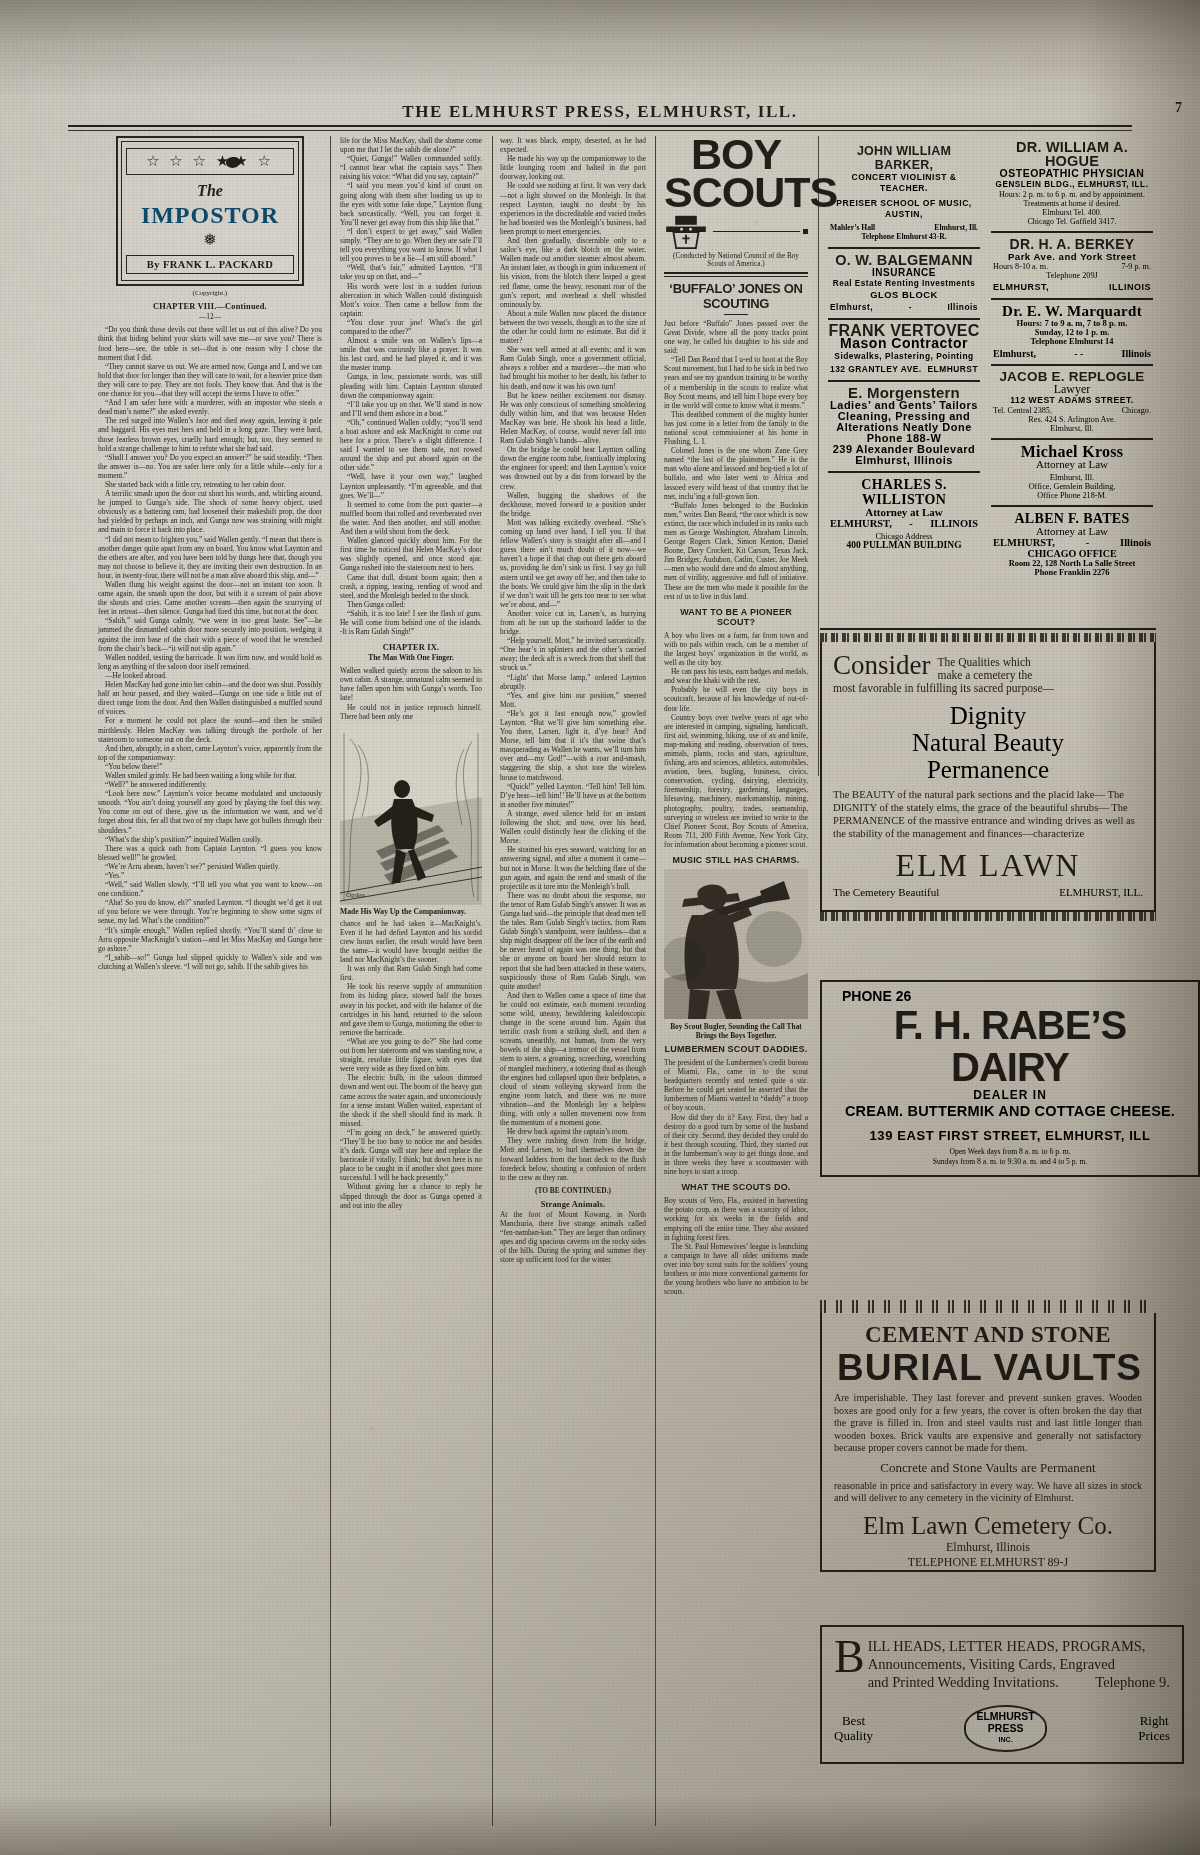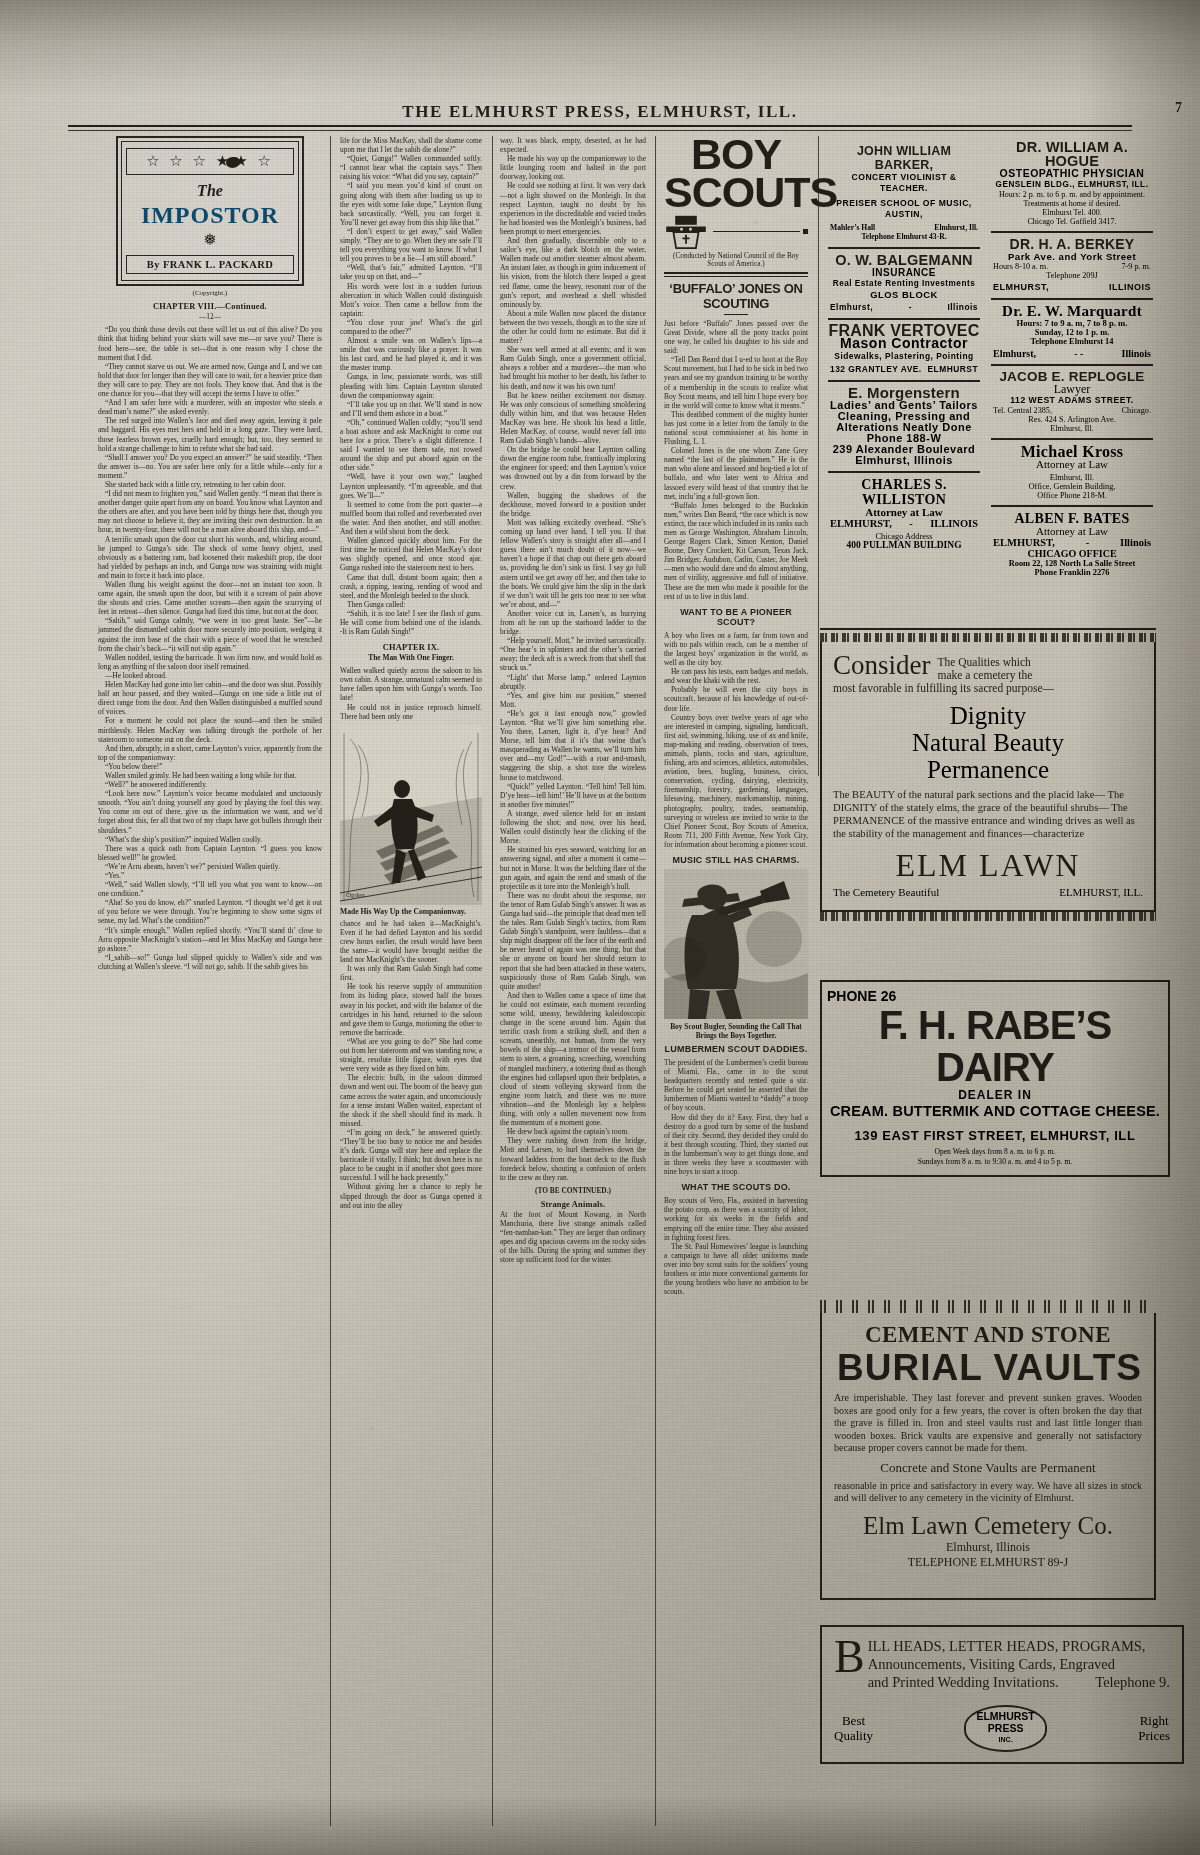--- a/index.html
+++ b/index.html
@@ -220,22 +220,22 @@
   <div class="chaphead">CHAPTER VIII.—Continued.</div>
   <div class="chapsub">—12—</div>
 
   <div class="bodytext">
     <p>“Do you think those devils out there will let us out of this alive? Do you think that hiding behind your skirts will save me—or save you? There is food here—see, the table is set—that is one reason why I chose the moment that I did.</p>
     <p>“They cannot starve us out. We are armed now, Gunga and I, and we can hold that door for longer than they will care to wait, for a heavier price than they will care to pay. They are not fools. They know that. And that is the one chance for you—that they will accept the terms I have to offer.”</p>
     <p>“And I am safer here with a murderer, with an impostor who steals a dead man’s name?” she asked evenly.</p>
     <p>The red surged into Wallen’s face and died away again, leaving it pale and haggard. His eyes met hers and held in a long gaze. They were hard, those fearless brown eyes, cruelly hard enough; but, too, they seemed to hold a strange challenge to him to refute what she had said.</p>
     <p>“Shall I answer you? Do you expect an answer?” he said steadily. “Then the answer is—no. You are safer here only for a little while—only for a moment.”</p>
     <p>She started back with a little cry, retreating to her cabin door.</p>
+    <p>A terrific smash upon the door cut short his words, and, whirling around, he jumped to Gunga’s side. The shock of some heavy object, used obviously as a battering ram, had loosened their makeshift prop, the door had yielded by perhaps an inch, and Gunga now was straining with might and main to force it back into place.</p>
     <p>“I did not mean to frighten you,” said Wallen gently. “I mean that there is another danger quite apart from any on board. You know what Laynton and the others are after, and you have been told by things here that, though you may not choose to believe it, they are inviting their own destruction. In an hour, in twenty-four, there will not be a man alive aboard this ship, and—”</p>
-    <p>A terrific smash upon the door cut short his words, and, whirling around, he jumped to Gunga’s side. The shock of some heavy object, used obviously as a battering ram, had loosened their makeshift prop, the door had yielded by perhaps an inch, and Gunga now was straining with might and main to force it back into place.</p>
     <p>Wallen flung his weight against the door—not an instant too soon. It came again, the smash upon the door, but with it a scream of pain above the shouts and cries. Came another scream—then again the scurrying of feet in retreat—then silence. Gunga had fired this time, but not at the door.</p>
     <p>“Sahib,” said Gunga calmly, “we were in too great haste. See”—he jammed the dismantled cabin door more securely into position, wedging it against the iron base of the chair with a piece of wood that he wrenched from the chair’s back—“it will not slip again.”</p>
     <p>Wallen nodded, testing the barricade. It was firm now, and would hold as long as anything of the saloon door itself remained.</p>
     <p>—He looked abroad.</p>
     <p>Helen MacKay had gone into her cabin—and the door was shut. Possibly half an hour passed, and they waited—Gunga on one side a little out of direct range from the door. And then Wallen distinguished a muffled sound of voices.</p>
     <p>For a moment he could not place the sound—and then he smiled mirthlessly. Helen MacKay was talking through the porthole of her stateroom to someone out on the deck.</p>
     <p>And then, abruptly, in a short, came Laynton’s voice, apparently from the top of the companionway:</p>
     <p>“You below there!”</p>
     <p>Wallen smiled grimly. He had been waiting a long while for that.</p>
     <p>“Well?” he answered indifferently.</p>
@@ -594,33 +594,33 @@
     <div class="elm-body">The BEAUTY of the natural park sections and the placid lake— The DIGNITY of the stately elms, the grace of the beautiful shrubs— The PERMANENCE of the massive entrance and winding drives as well as the stability of the management and finances—characterize</div>
     <div class="elm-name" style="margin-top:7px">ELM LAWN</div>
     <div style="display:flex;justify-content:space-between;align-items:baseline;font-family:'Liberation Serif',serif;font-size:11px;margin-top:2px;">
       <span>The Cemetery Beautiful</span>
       <span>ELMHURST, ILL.</span>
     </div>
   </div>
   <div class="scallop" style="transform:scaleY(-1)"></div>
 </div>
 
-<div style="position:absolute;left:820px;top:980px;width:336px;border:2px solid #241f19;padding:6px 5px 9px;">
+<div style="position:absolute;left:820px;top:980px;width:336px;border:2px solid #241f19;padding:6px 20px 9px;">
   <div class="rabe-phone">PHONE 26</div>
   <div class="rabe-name">F. H. RABE’S DAIRY</div>
   <div class="rabe-dealer">DEALER IN</div>
   <div class="rabe-desc">CREAM. BUTTERMIK AND COTTAGE CHEESE.</div>
   <div class="rabe-addr" style="margin-top:8px">139 EAST FIRST STREET, ELMHURST, ILL</div>
   <div class="rabe-hours" style="margin-top:4px">Open Week days from 8 a. m. to 6 p. m.</div>
   <div class="rabe-hours">Sundays from 8 a. m. to 9:30 a. m. and 4 to 5 p. m.</div>
 </div>
 
 <div style="position:absolute;left:820px;top:1300px;width:336px;">
   <div class="greekbar"></div>
-  <div style="border:2px solid #241f19;border-top:none;padding:9px 12px 28px;">
+  <div style="border:2px solid #241f19;border-top:none;padding:9px 12px 0;">
     <div class="bv-t1">CEMENT AND STONE</div>
     <div class="bv-t2">BURIAL VAULTS</div>
     <div class="bv-body" style="margin-top:4px">Are imperishable. They last forever and prevent sunken graves. Wooden boxes are good only for a few years, the cover is often broken the day that the grave is filled in. Iron and steel vaults rust and last little longer than wooden boxes. Brick vaults are expensive and generally not satisfactory because proper covers cannot be made for them.</div>
     <div class="bv-mid">Concrete and Stone Vaults are Permanent</div>
     <div class="bv-body">reasonable in price and satisfactory in every way. We have all sizes in stock and will deliver to any cemetery in the vicinity of Elmhurst.</div>
     <div class="bv-cem" style="margin-top:7px">Elm Lawn Cemetery Co.</div>
     <div class="bv-sub">Elmhurst, Illinois</div>
     <div class="bv-sub">TELEPHONE ELMHURST 89-J</div>
   </div>
 </div>

